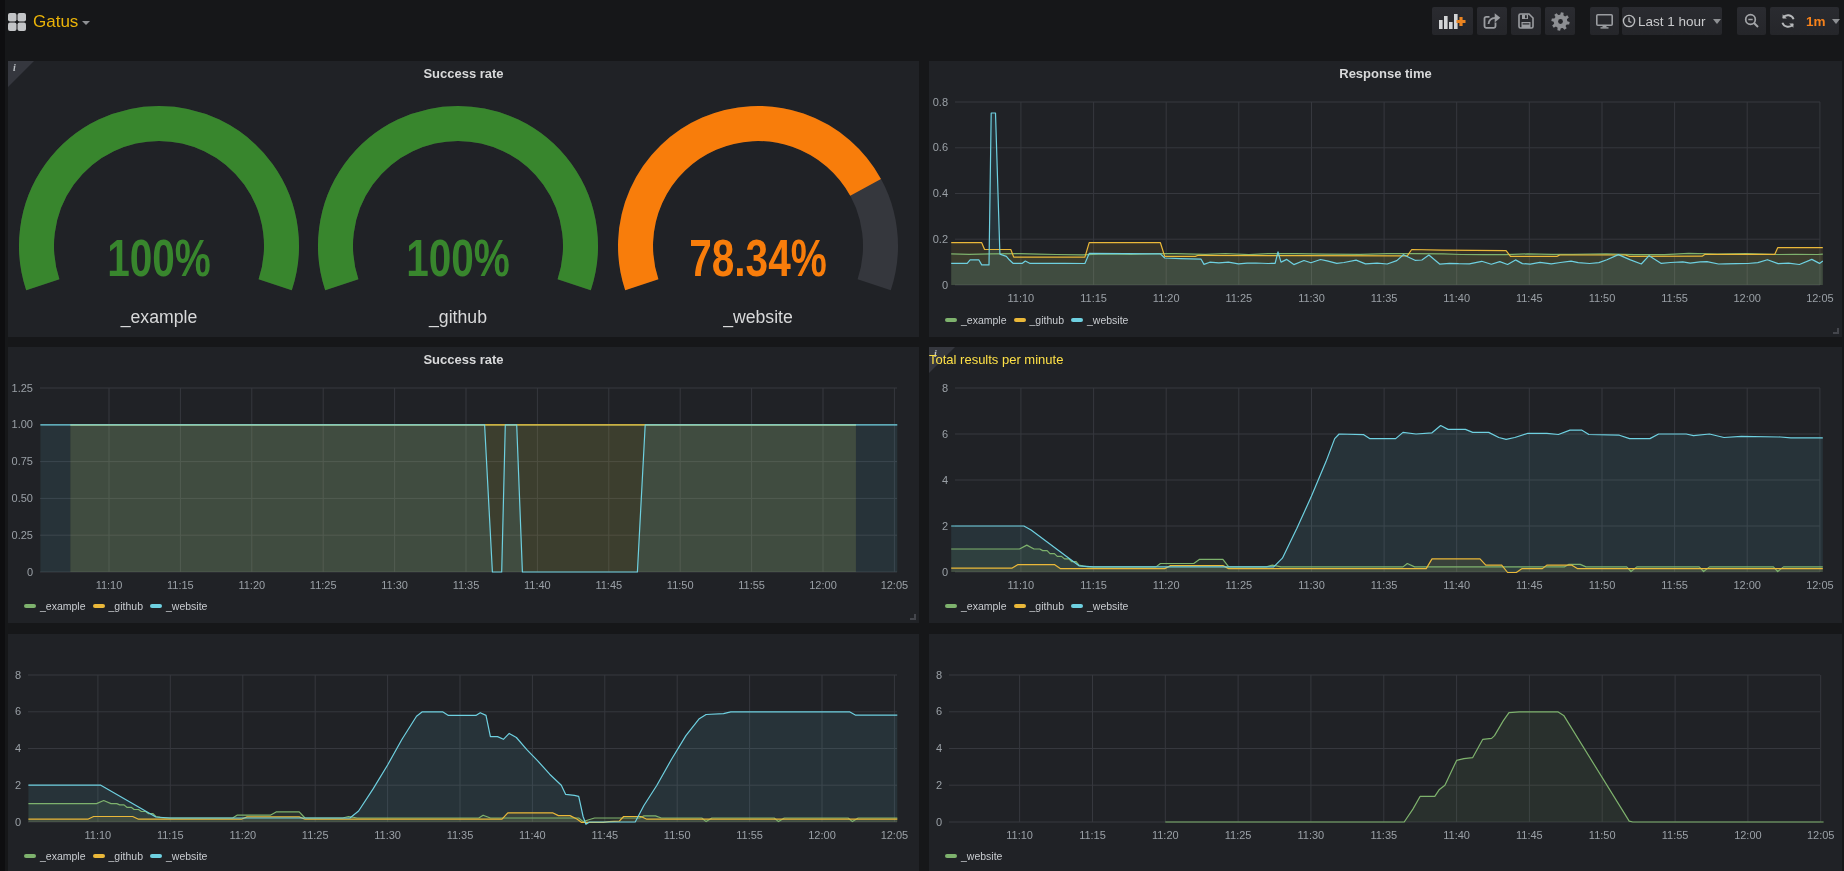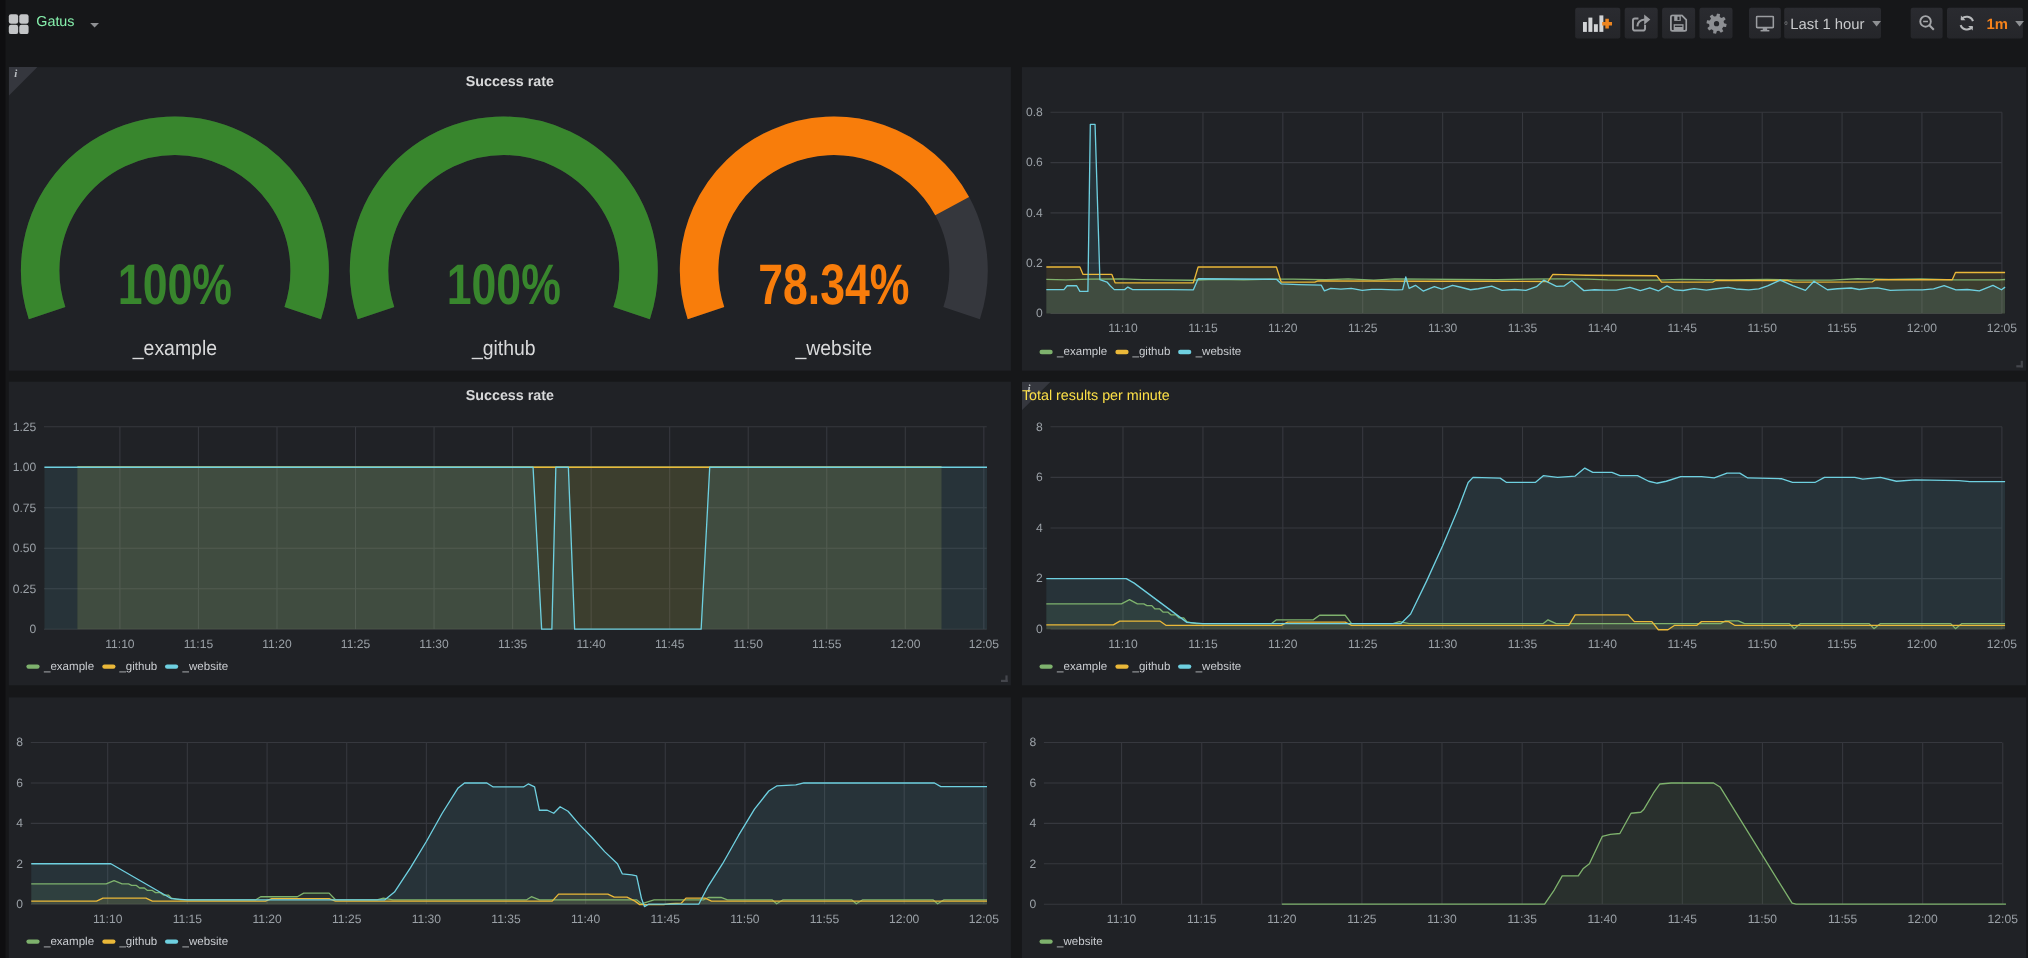--- a/index.html
+++ b/index.html
@@ -8,21 +8,21 @@
 </style></head>
 <body>
 <div style="position:absolute;left:0;top:0;width:5px;height:871px;background:#0e0e10"></div>
 <div style="position:absolute;left:0;top:0;width:1844px;height:53px">
     <svg width="20" height="20" viewBox="0 0 20 20" style="position:absolute;left:7px;top:12px">
       <rect x="1" y="1" width="8.5" height="8.5" rx="2" fill="#c3c5c7"></rect>
       <rect x="10.5" y="1" width="8.5" height="8.5" rx="2" fill="#c3c5c7"></rect>
       <rect x="1" y="10.5" width="8.5" height="8.5" rx="2" fill="#c3c5c7"></rect>
       <rect x="10.5" y="10.5" width="8.5" height="8.5" rx="2" fill="#c3c5c7"></rect>
     </svg>
-    <div style="position:absolute;left:33px;top:11.5px;font-size:13px;color:#86efac">Gatus</div>
+    <div style="position:absolute;left:33px;top:11.5px;font-size:17px;color:#eab308">Gatus</div>
     <div style="position:absolute;left:82px;top:21px;width:0;height:0;border-left:4px solid transparent;border-right:4px solid transparent;border-top:4.5px solid #8e9093"></div>
     <div style="position:absolute;left:1432px;top:7px;width:41px;height:28px;background:linear-gradient(#2a2b30,#25262a);border-radius:2px;display:flex;align-items:center;justify-content:center">
       <svg width="27" height="19" viewBox="0 0 27 19">
         <rect x="0" y="8" width="3.6" height="9" fill="#d2d4d6"></rect>
         <rect x="5" y="4" width="3.6" height="13" fill="#d2d4d6"></rect>
         <rect x="10" y="10" width="3.6" height="7" fill="#d2d4d6"></rect>
         <rect x="15" y="2" width="3.6" height="15" fill="#d2d4d6"></rect>
         <path d="M17.5 9.5h9M22 5v9" stroke="#eb8420" stroke-width="3.2"></path>
       </svg>
     </div>
@@ -48,21 +48,21 @@
         <circle cx="9.5" cy="9.5" r="2.4" fill="#25262a"></circle>
       </svg>
     </div>
     <div style="position:absolute;left:1590px;top:7px;width:29px;height:28px;background:linear-gradient(#2a2b30,#25262a);border-radius:2px;display:flex;align-items:center;justify-content:center">
       <svg width="17" height="15" viewBox="0 0 17 15">
         <rect x="0.8" y="0.8" width="15.4" height="10.4" rx="1" fill="none" stroke="#9b9da1" stroke-width="1.6"></rect>
         <rect x="6.5" y="11.5" width="4" height="2" fill="#9b9da1"></rect>
         <rect x="4.5" y="13.2" width="8" height="1.4" fill="#9b9da1"></rect>
       </svg>
     </div>
-    <div style="position:absolute;left:1622px;top:7px;width:88px;height:28px;background:linear-gradient(#2a2b30,#25262a);border-radius:2px;display:flex;align-items:center;justify-content:center">
+    <div style="position:absolute;left:1622px;top:7px;width:100px;height:28px;background:linear-gradient(#2a2b30,#25262a);border-radius:2px;display:flex;align-items:center;justify-content:flex-start">
       <svg width="14" height="14" viewBox="0 0 14 14" style="margin-right:2px">
         <circle cx="7" cy="7" r="5.6" fill="none" stroke="#b7b9bb" stroke-width="1.4"></circle>
         <path d="M7 3.6V7.3l2.4 1.2" fill="none" stroke="#b7b9bb" stroke-width="1.3"></path>
       </svg>
       <span style="font-size:13.5px;color:#c9cacc;white-space:nowrap">Last 1 hour</span>
       <span style="margin-left:7px;width:0;height:0;border-left:4.5px solid transparent;border-right:4.5px solid transparent;border-top:5px solid #8e9093"></span>
     </div>
     <div style="position:absolute;left:1737px;top:7px;width:29px;height:28px;background:linear-gradient(#2a2b30,#25262a);border-radius:2px;display:flex;align-items:center;justify-content:center">
       <svg width="16" height="16" viewBox="0 0 16 16">
         <circle cx="6.5" cy="6.5" r="4.8" fill="none" stroke="#a4a6a9" stroke-width="1.7"></circle>
@@ -102,20 +102,21 @@
       <text transform="translate(450,215) scale(0.78,1)" fill="#38862d" font-size="52" font-weight="bold" text-anchor="middle">100%</text>
       <text transform="translate(450,262) scale(0.93,1)" fill="#d8d9da" font-size="19" text-anchor="middle">_github</text>
       <path d="M633.8 223.7 A122.5 122.5 0 1 1 866.2 223.7" fill="none" stroke="#35373d" stroke-width="35"></path>
       <path d="M633.8 223.7 A122.5 122.5 0 0 1 857.6 126.4" fill="none" stroke="#f87d0b" stroke-width="35"></path>
       <text transform="translate(750,215) scale(0.78,1)" fill="#f87d0b" font-size="52" font-weight="bold" text-anchor="middle">78.34%</text>
       <text transform="translate(750,262) scale(0.93,1)" fill="#d8d9da" font-size="19" text-anchor="middle">_website</text>
     </svg>
   </div>
 <div class="panel" style="left:929px;top:61px;width:913px;height:276px">
     <div style="position:absolute;right:3px;bottom:3px;width:6px;height:6px;border-right:2px solid #44464c;border-bottom:2px solid #44464c"></div>
+    <div style="position:absolute;left:0;top:5px;width:913px;text-align:center;font-size:13px;font-weight:bold;color:#d8d9da">Response time</div>
     <svg class="chart" width="913" height="276" viewBox="0 0 913 276" style="position:absolute;left:0;top:0">
       <line x1="26" y1="224.0" x2="891" y2="224.0" stroke="#36383e" stroke-width="1"></line>
       <text x="19" y="227.5" fill="#9aa0a6" font-size="11" text-anchor="end">0</text>
       <line x1="26" y1="178.2" x2="891" y2="178.2" stroke="#36383e" stroke-width="1"></line>
       <text x="19" y="181.8" fill="#9aa0a6" font-size="11" text-anchor="end">0.2</text>
       <line x1="26" y1="132.5" x2="891" y2="132.5" stroke="#36383e" stroke-width="1"></line>
       <text x="19" y="136.0" fill="#9aa0a6" font-size="11" text-anchor="end">0.4</text>
       <line x1="26" y1="86.8" x2="891" y2="86.8" stroke="#36383e" stroke-width="1"></line>
       <text x="19" y="90.3" fill="#9aa0a6" font-size="11" text-anchor="end">0.6</text>
       <line x1="26" y1="41.0" x2="891" y2="41.0" stroke="#36383e" stroke-width="1"></line>

